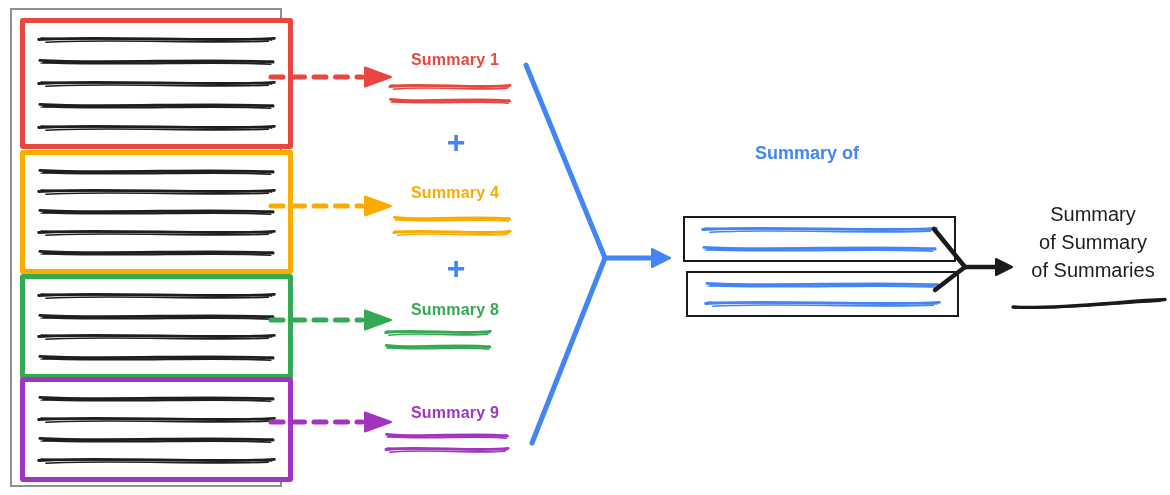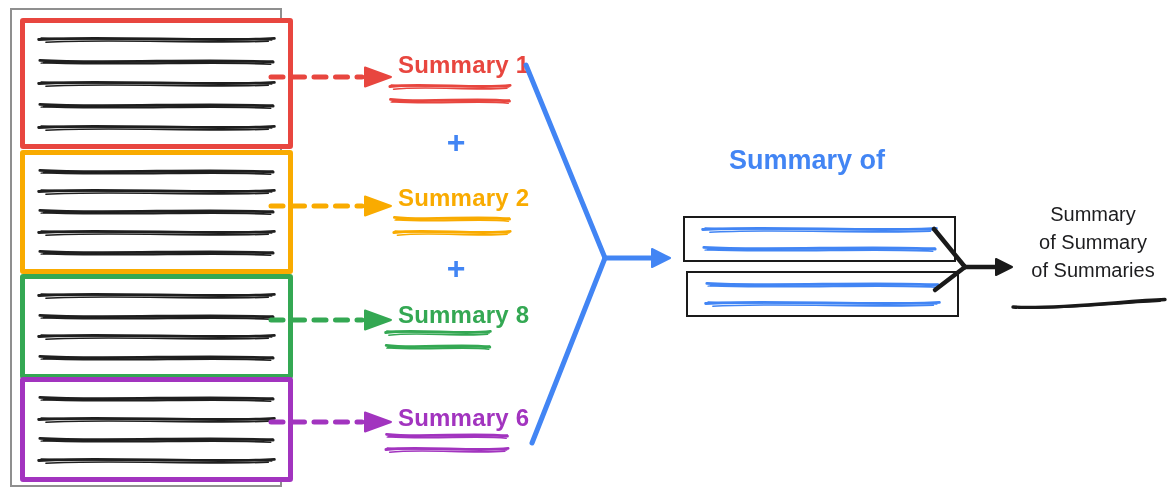--- a/index.html
+++ b/index.html
@@ -35,39 +35,39 @@
 
   .skline{display:block;}
 
   
   .dash-arrow{position:absolute;width:128px;height:24px;}
   .dash-arrow line{stroke:currentColor;stroke-width:5;stroke-linecap:round;}
   .dash-arrow path{fill:currentColor;stroke:currentColor;stroke-width:2;stroke-linejoin:round;}
 
   
   .sum-label{
-    position:absolute;left:398px;
-    font-size:24px;font-weight:600;letter-spacing:.2px;white-space:nowrap;
+    position:absolute;left:411px;
+    font-size:16px;font-weight:600;letter-spacing:.2px;white-space:nowrap;
   }
   .sum-scrib{position:absolute;display:flex;flex-direction:column;gap:3px;}
   .sum-scrib .skline{width:100%;height:11px;}
 
   .plus{
     position:absolute;left:440px;width:32px;text-align:center;
     font-size:32px;font-weight:bold;line-height:1;
   }
 
   
   .merge line{stroke:currentColor;stroke-width:5;stroke-linecap:round;}
   .merge path{fill:currentColor;stroke:currentColor;stroke-width:2;stroke-linejoin:round;}
   .merge.black line{stroke-width:4.5;}
 
   .sos-title{
     position:absolute;left:701px;top:141px;width:212px;
-    text-align:center;font-size:27px;font-weight:bold;line-height:1.42;
+    text-align:center;font-size:18px;font-weight:bold;line-height:1.42;
   }
   .sos-title span{display:block;}
 
   .sum-box{
     position:absolute;width:241px;height:38px;
     border:2px solid #1a1a1a;background:#fff;
     display:flex;flex-direction:column;justify-content:space-around;
     padding:2px 14px;
   }
   .sum-box .skline{width:100%;height:11px;}
@@ -190,21 +190,21 @@
     <svg class="skline" viewBox="0 0 200 10" preserveAspectRatio="none">
         <use href="#sk1"></use>
       </svg>
     <svg class="skline" viewBox="0 0 200 10" preserveAspectRatio="none">
         <use href="#sk2"></use>
       </svg>
   </div>
 
   <div class="plus c-blue" style="top:126px;">+</div>
 
-  <div class="sum-label c-orange" style="top:184px;">Summary 2</div>
+  <div class="sum-label c-orange" style="top:184px;">Summary 4</div>
   <div class="sum-scrib c-orange" style="left:392px;top:213px;width:120px;">
     <svg class="skline" viewBox="0 0 200 10" preserveAspectRatio="none">
         <use href="#sk2"></use>
       </svg>
     <svg class="skline" viewBox="0 0 200 10" preserveAspectRatio="none">
         <use href="#sk1"></use>
       </svg>
   </div>
 
   <div class="plus c-blue" style="top:252px;">+</div>
@@ -212,21 +212,21 @@
   <div class="sum-label c-green" style="top:301px;">Summary 8</div>
   <div class="sum-scrib c-green" style="left:384px;top:327px;width:108px;">
     <svg class="skline" viewBox="0 0 200 10" preserveAspectRatio="none">
         <use href="#sk1"></use>
       </svg>
     <svg class="skline" viewBox="0 0 200 10" preserveAspectRatio="none">
         <use href="#sk2"></use>
       </svg>
   </div>
 
-  <div class="sum-label c-purple" style="top:404px;">Summary 6</div>
+  <div class="sum-label c-purple" style="top:404px;">Summary 9</div>
   <div class="sum-scrib c-purple" style="left:384px;top:430px;width:126px;">
     <svg class="skline" viewBox="0 0 200 10" preserveAspectRatio="none">
         <use href="#sk2"></use>
       </svg>
     <svg class="skline" viewBox="0 0 200 10" preserveAspectRatio="none">
         <use href="#sk1"></use>
       </svg>
   </div>
 
   <svg class="merge c-blue" style="position:absolute;left:515px;top:58px;" width="160" height="395" viewBox="0 0 160 395">

